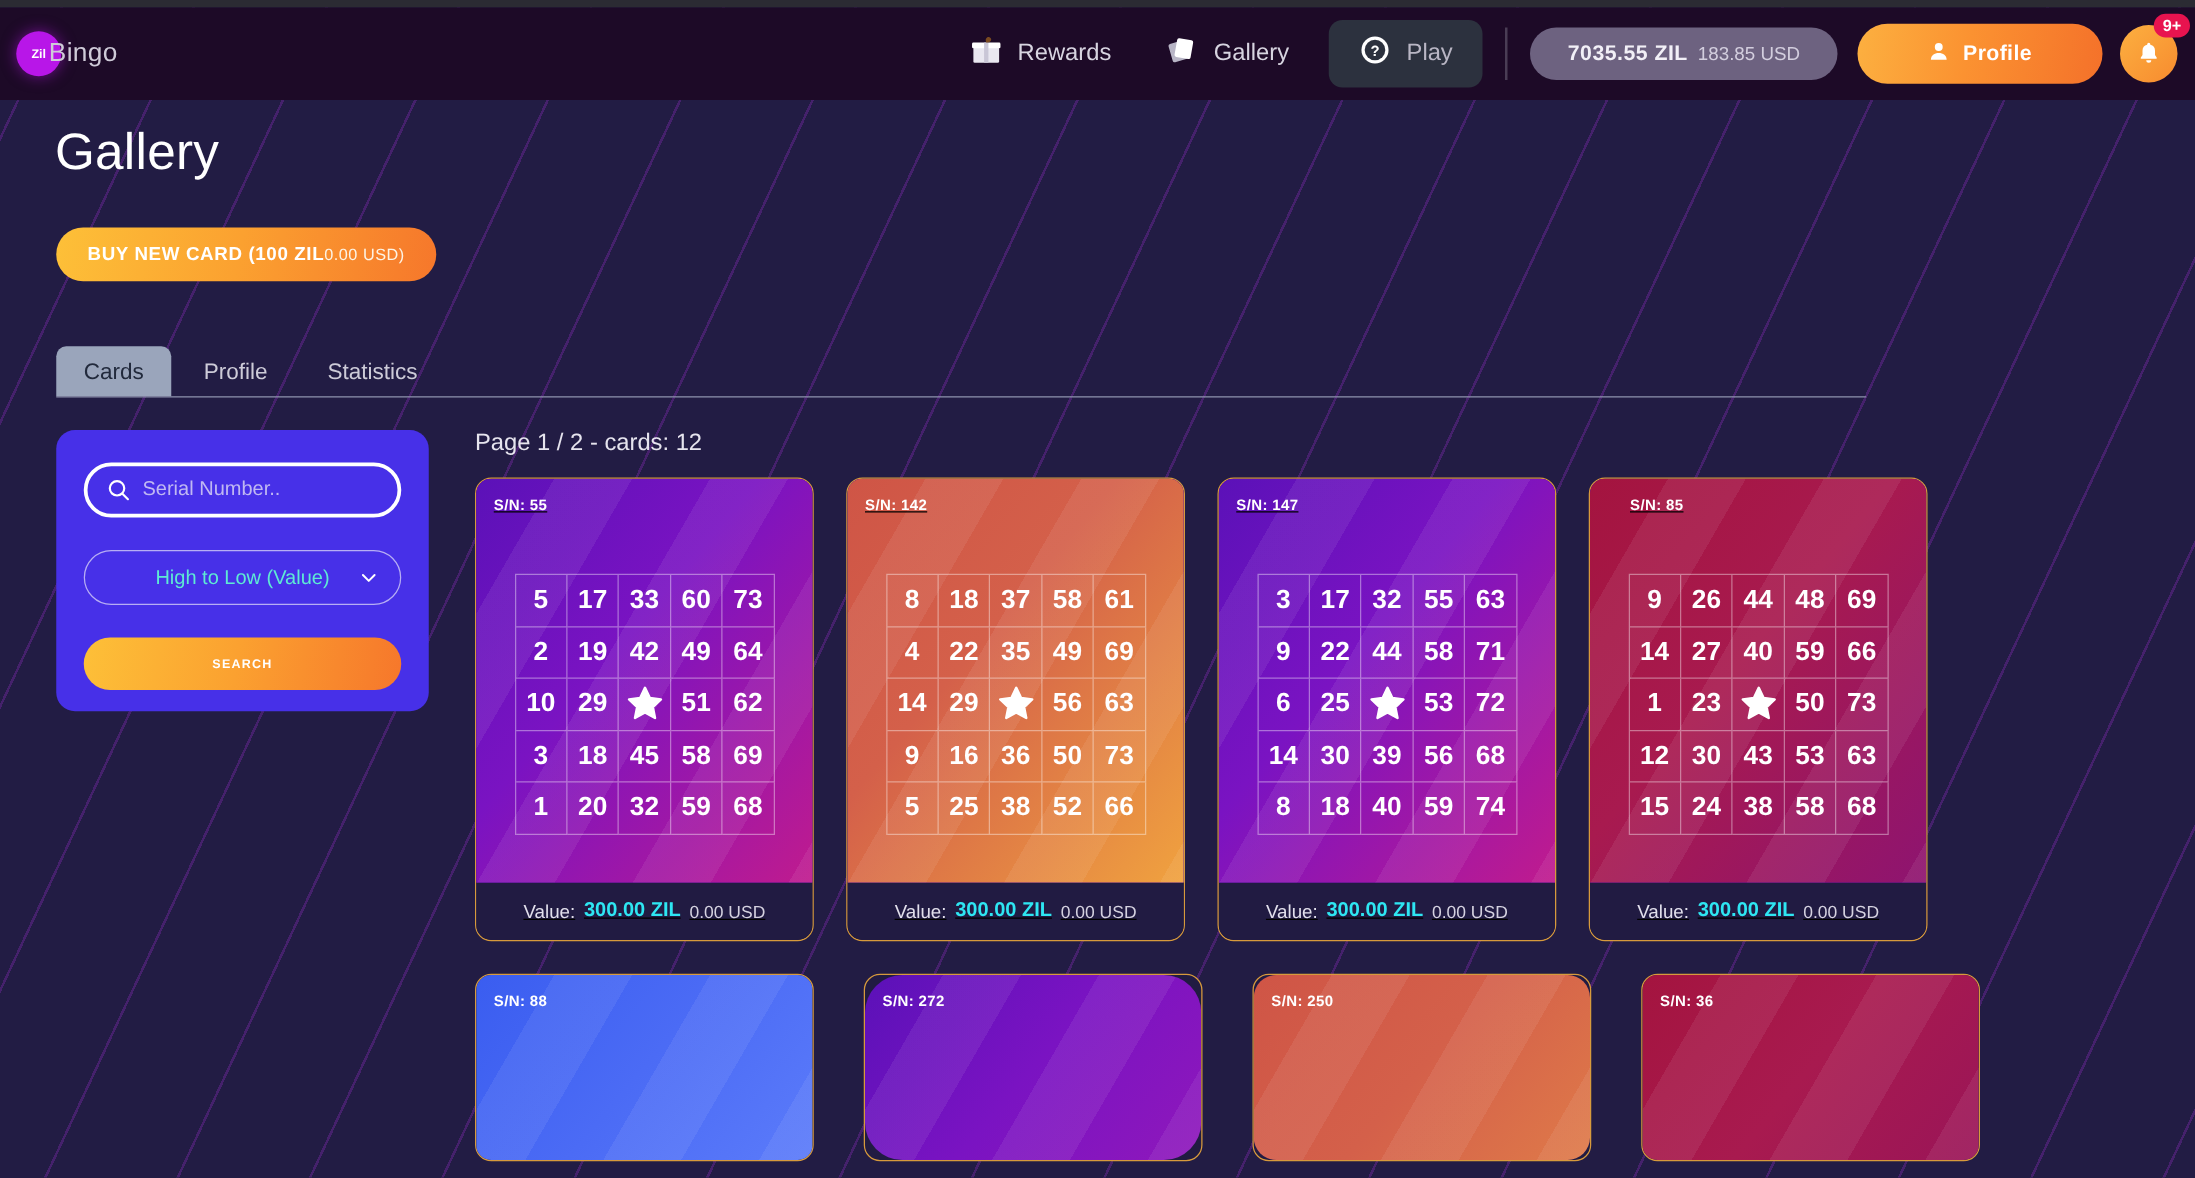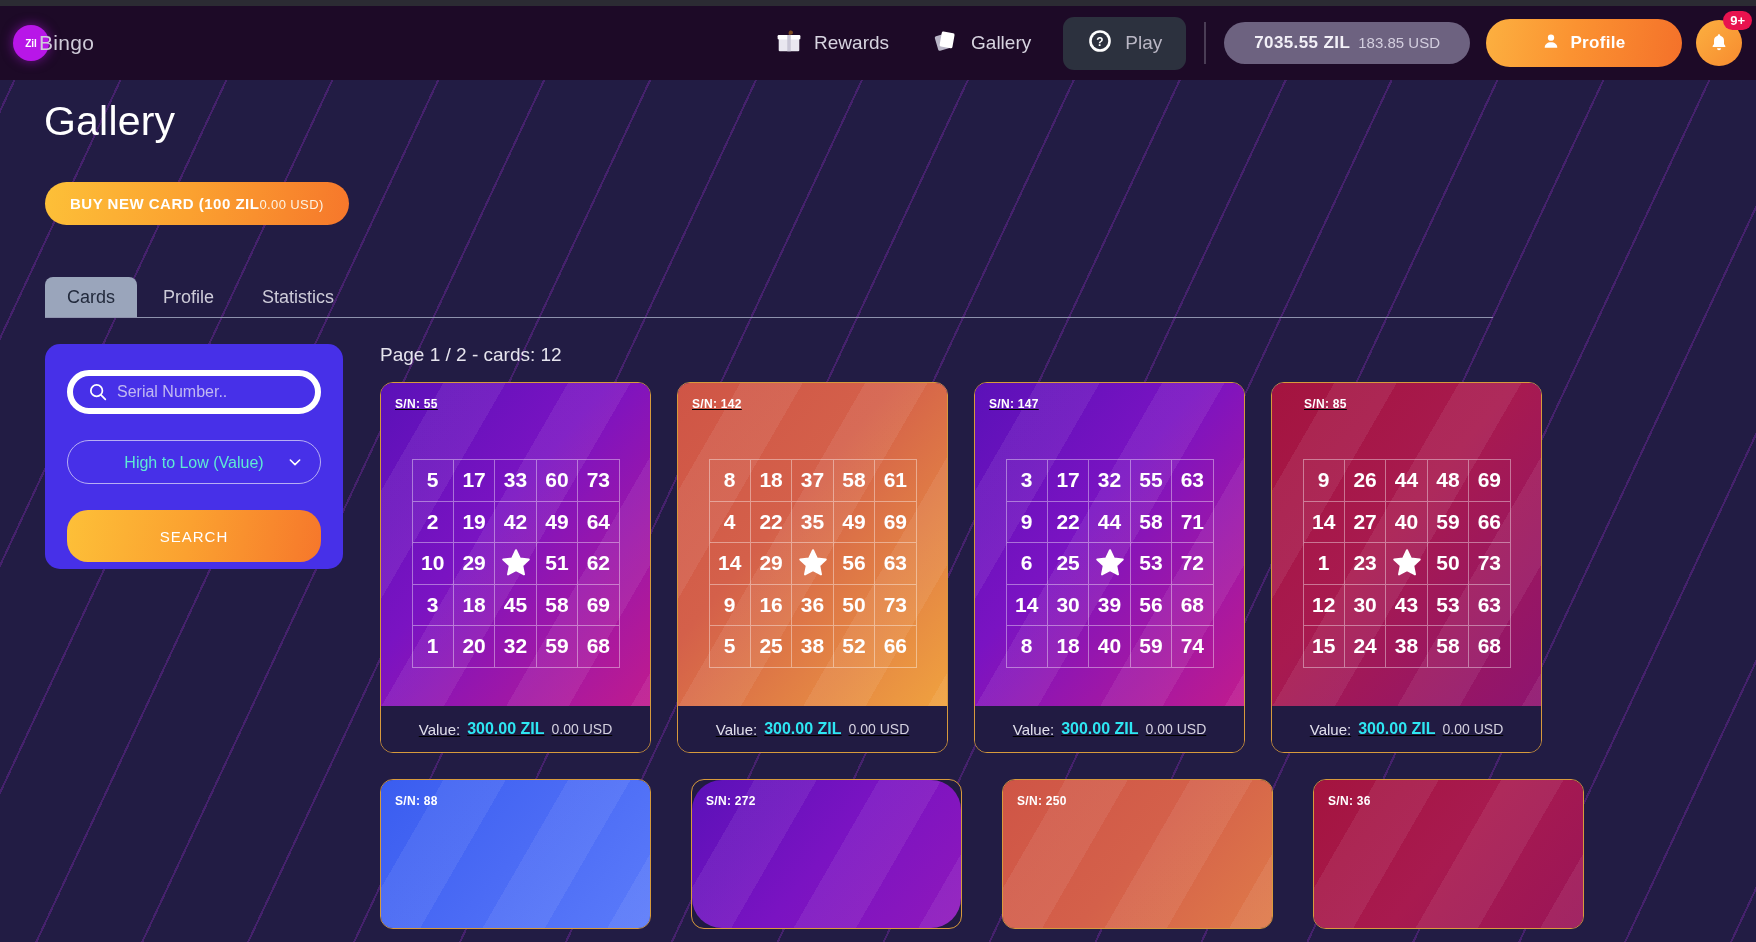--- a/index.html
+++ b/index.html
@@ -127,21 +127,21 @@
 
   #search-panel {
     width: 298px; flex: 0 0 298px;
     background: #4730e8; border-radius: 15px;
     padding: 26px 22px 28px 22px;
     height: 225px;
   }
   .field {
     position: relative;
     display: flex; align-items: center;
-    height: 44px; border: 6px solid #ffffff; border-radius: 22px;
+    height: 44px; border: 3px solid #ffffff; border-radius: 22px;
     padding: 0 14px;
   }
   .field .magnifier { width: 22px; height: 22px; flex: 0 0 22px; }
   #search-input {
     background: transparent; border: none; outline: none;
     color: #ffffff; font-size: 16px; margin-left: 8px; width: 100%;
     font-family: "Liberation Sans", sans-serif;
   }
   #search-input::placeholder { color: #c0b8f2; }
   #sort-select {
@@ -154,24 +154,24 @@
     text-align: center;
     font-family: "Liberation Sans", sans-serif;
     cursor: pointer;
   }
   #sort-wrap { position: relative; }
   #sort-chevron {
     position: absolute; right: 18px; top: 40px;
     pointer-events: none;
   }
   #search-btn {
-    margin-top: 26px; width: 100%; height: 52px;
+    margin-top: 26px; width: 100%; height: 42px;
     border: none; border-radius: 21px;
     background: linear-gradient(100deg, #fdc038 0%, #fba130 48%, #f6772b 100%);
-    color: #ffffff; font-size: 15px; font-weight: 400; letter-spacing: 1px;
+    color: #ffffff; font-size: 10px; font-weight: 700; letter-spacing: 1px;
     cursor: pointer; font-family: "Liberation Sans", sans-serif;
   }
 
   #cards-area { margin-left: 37px; width: 1195px; }
   #page-info { color: #e6e4ee; font-size: 19px; margin-bottom: 16px; }
 
   #cards-grid {
     display: grid;
     grid-template-columns: repeat(4, 271px);
     gap: 12px 26px;
@@ -551,21 +551,21 @@
             <div class="card-top" style="background-image: repeating-linear-gradient(120deg, rgba(255, 255, 255, 0) 0px, rgba(255, 255, 255, 0) 54px, rgba(255, 255, 255, 0.07) 54px, rgba(255, 255, 255, 0.07) 108px), linear-gradient(130deg, rgb(58, 93, 240) 0%, rgb(75, 107, 245) 50%, rgb(91, 123, 250) 100%);">
               <div class="sn">S/N: 88</div>
             </div>
           </div>
           <div class="card" style="height: 150px;">
             <div class="card-top" style="background-image: repeating-linear-gradient(120deg, rgba(255, 255, 255, 0) 0px, rgba(255, 255, 255, 0) 54px, rgba(255, 255, 255, 0.07) 54px, rgba(255, 255, 255, 0.07) 108px), linear-gradient(130deg, rgb(91, 17, 184) 0%, rgb(122, 19, 194) 50%, rgb(143, 24, 187) 100%); border-radius: 30px;">
               <div class="sn">S/N: 272</div>
             </div>
           </div>
           <div class="card" style="height: 150px;">
-            <div class="card-top" style="background-image: repeating-linear-gradient(120deg, rgba(255, 255, 255, 0) 0px, rgba(255, 255, 255, 0) 54px, rgba(255, 255, 255, 0.07) 54px, rgba(255, 255, 255, 0.07) 108px), linear-gradient(130deg, rgb(207, 85, 70) 0%, rgb(212, 96, 74) 50%, rgb(223, 122, 73) 100%);">
+            <div class="card-top" style="background-image: repeating-linear-gradient(120deg, rgba(255, 255, 255, 0) 0px, rgba(255, 255, 255, 0) 54px, rgba(255, 255, 255, 0.07) 54px, rgba(255, 255, 255, 0.07) 108px), linear-gradient(130deg, rgb(207, 85, 70) 0%, rgb(212, 96, 74) 50%, rgb(223, 122, 73) 100%); border-radius: 18px;">
               <div class="sn">S/N: 250</div>
             </div>
           </div>
           <div class="card" style="height: 150px;">
             <div class="card-top" style="background-image: repeating-linear-gradient(120deg, rgba(255, 255, 255, 0) 0px, rgba(255, 255, 255, 0) 54px, rgba(255, 255, 255, 0.07) 54px, rgba(255, 255, 255, 0.07) 108px), linear-gradient(130deg, rgb(164, 20, 63) 0%, rgb(168, 26, 79) 50%, rgb(154, 21, 88) 100%);">
               <div class="sn">S/N: 36</div>
             </div>
           </div>
         </div>
     </div>

